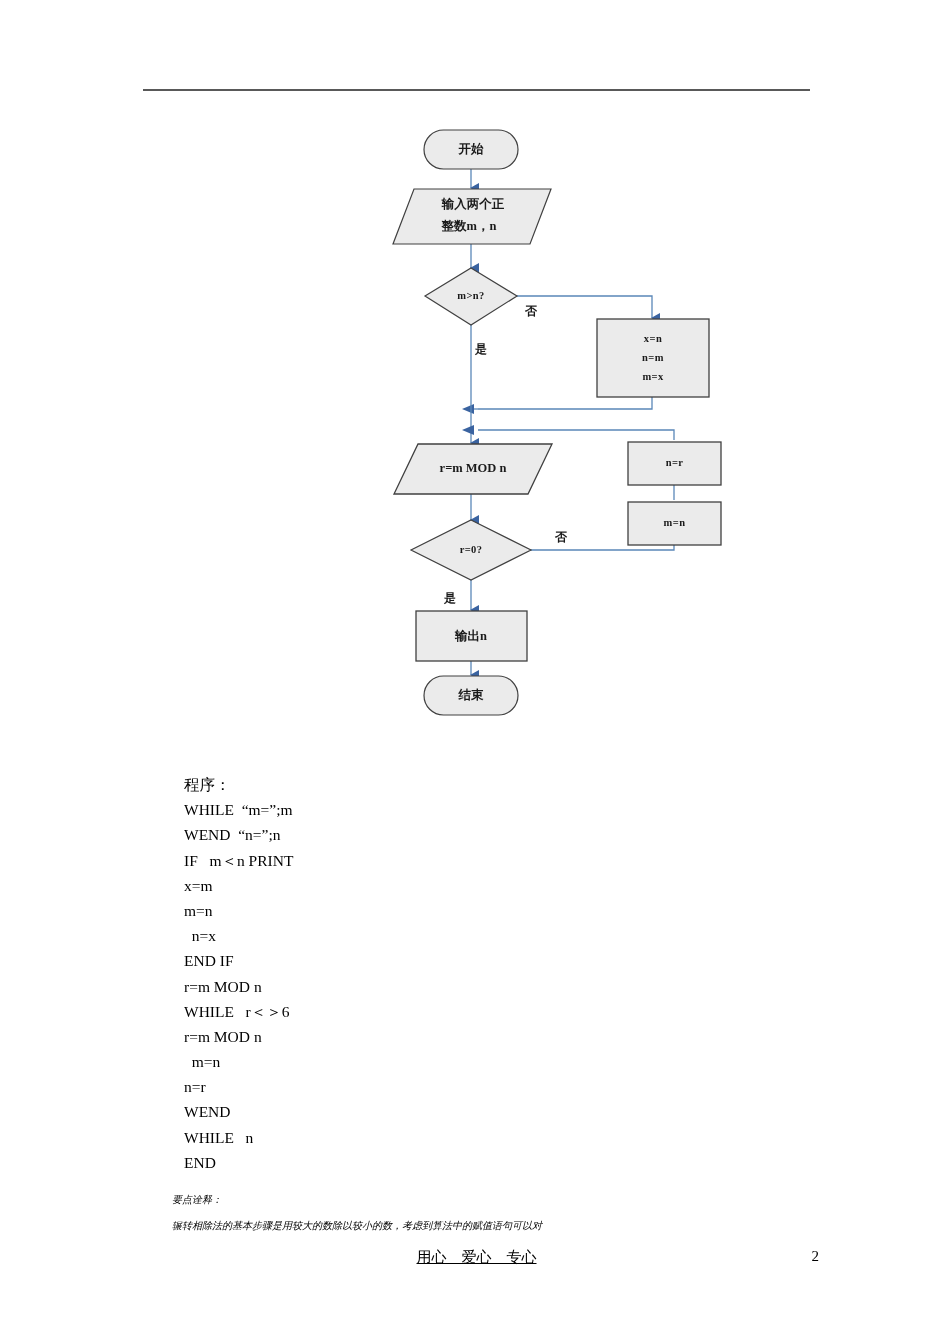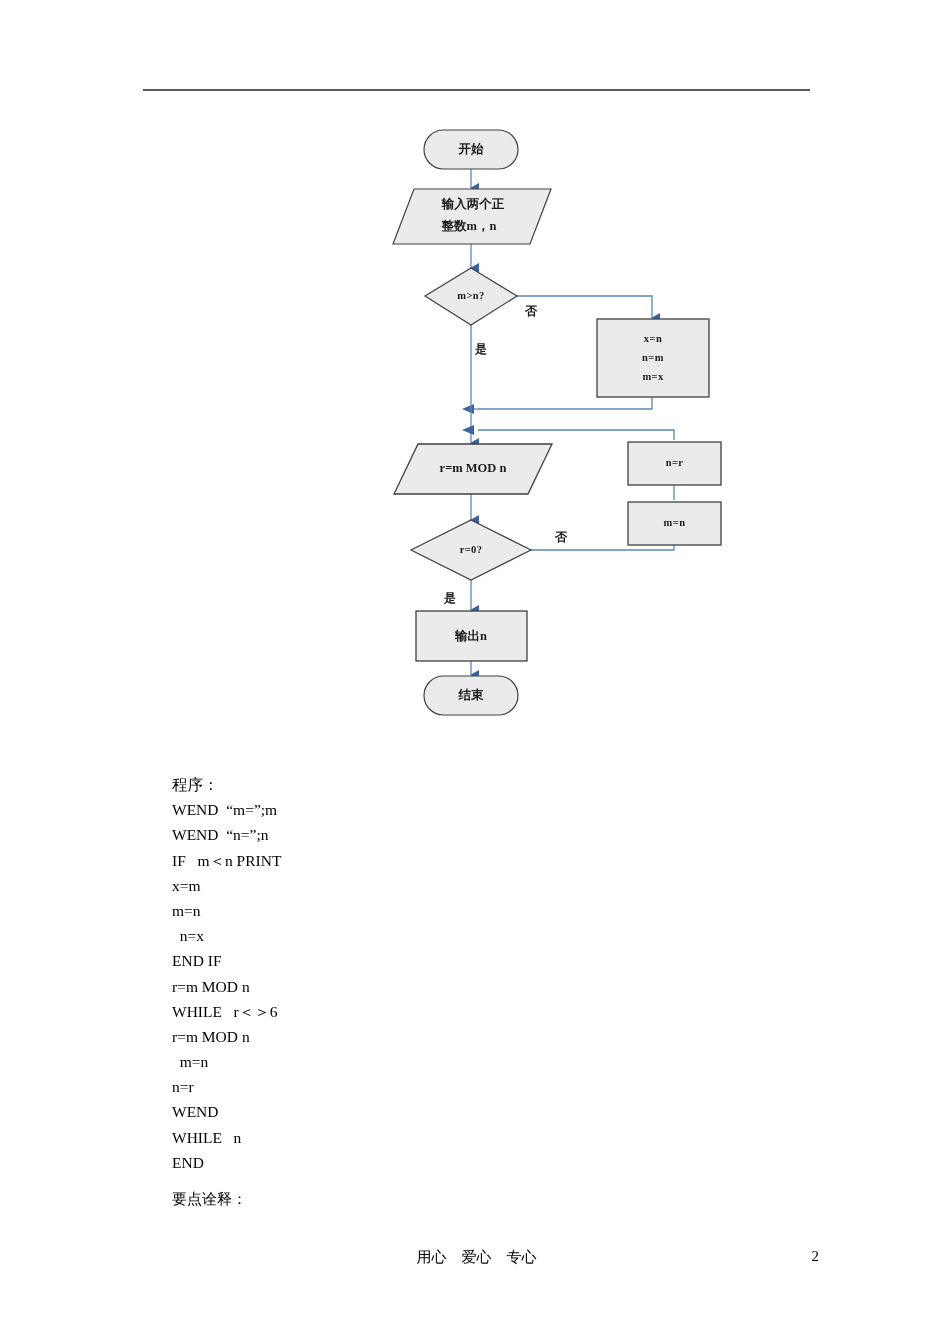--- a/index.html
+++ b/index.html
@@ -76,49 +76,52 @@
   .code-block {
     position: absolute;
     left: 172px;
     top: 772px;
     font-size: 15.5px;
     line-height: 25.2px;
   }
   .code-line {
     white-space: pre;
     height: 25.2px;
+    margin-left: 12px;
   }
 
   .notes-block {
     position: absolute;
     left: 172px;
     top: 1187px;
-    font-size: 15px;
+    font-size: 10px;
     line-height: 25.5px;
     width: 660px;
+    font-style: italic;
   }
   .notes-line {
     white-space: pre;
   }
 
   
   .footer {
     position: absolute;
     left: 143px;
     top: 1248px;
     width: 667px;
     height: 24px;
     font-size: 15px;
   }
   .footer-center {
     position: absolute;
     left: 0;
     right: 0;
     text-align: center;
     letter-spacing: 0px;
+    text-decoration: underline;
   }
   .footer-page {
     position: absolute;
     right: -9px;
     top: 0;
   }
 </style>
 </head>
 <body>
 
@@ -222,39 +225,40 @@
       <g>
         <rect x="424" y="566" width="94" height="39" rx="19.5" ry="19.5" fill="#ebebeb" stroke="#404040" stroke-width="1.2"></rect>
         <text class="node-text cn" x="471" y="586.5">结束</text>
       </g>
 
     </svg>
   </div>
 
   <div class="code-block">
     <div class="code-line">程序：</div>
-    <div class="code-line">WEND  “m=”;m</div>
+    <div class="code-line">WHILE  “m=”;m</div>
     <div class="code-line">WEND  “n=”;n</div>
     <div class="code-line">IF   m＜n PRINT</div>
     <div class="code-line">x=m</div>
     <div class="code-line">m=n</div>
     <div class="code-line">  n=x</div>
     <div class="code-line">END IF</div>
     <div class="code-line">r=m MOD n</div>
     <div class="code-line">WHILE   r＜＞6</div>
     <div class="code-line">r=m MOD n</div>
     <div class="code-line">  m=n</div>
     <div class="code-line">n=r</div>
     <div class="code-line">WEND</div>
     <div class="code-line">WHILE   n</div>
     <div class="code-line">END</div>
   </div>
 
   <div class="notes-block">
     <div class="notes-line">要点诠释：</div>
+    <div class="notes-line">辗转相除法的基本步骤是用较大的数除以较小的数，考虑到算法中的赋值语句可以对</div>
   </div>
 
   <div class="footer">
     <div class="footer-center">用心　爱心　专心</div>
     <div class="footer-page">2</div>
   </div>
 
 </div>
 
 </body></html>

